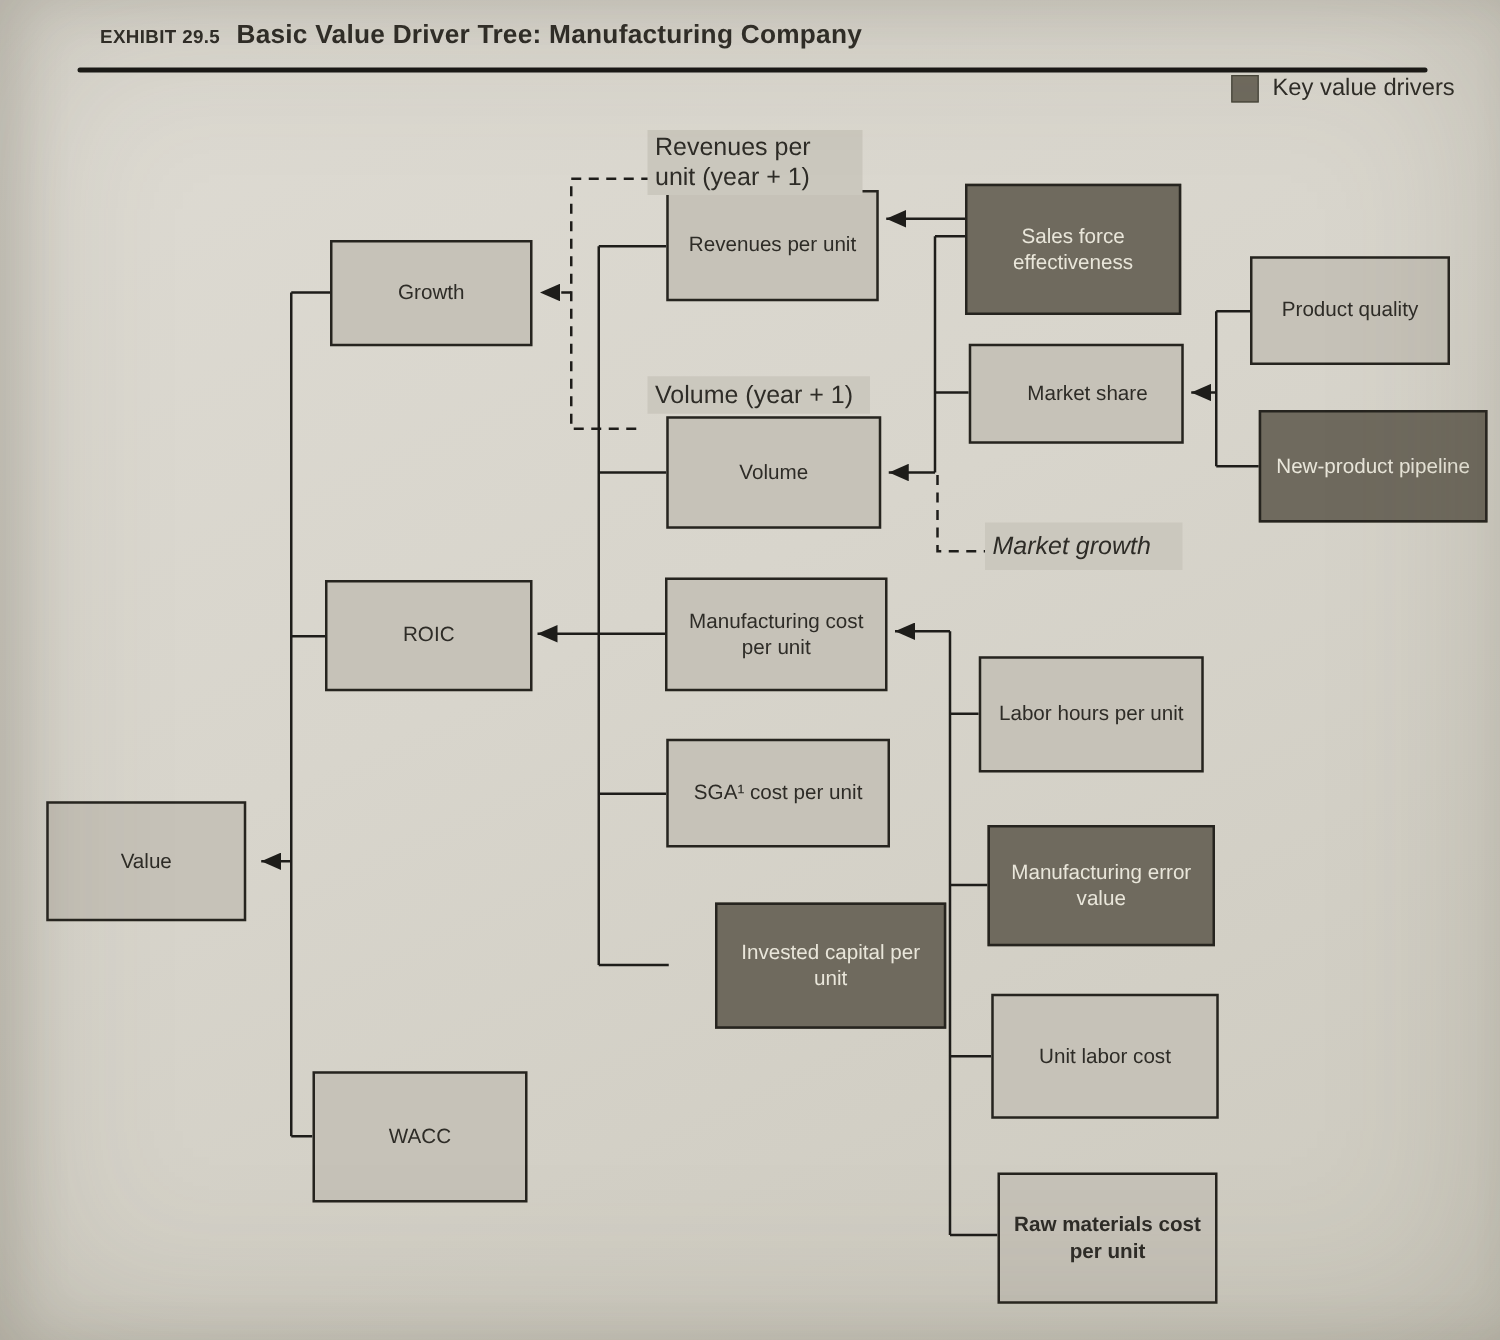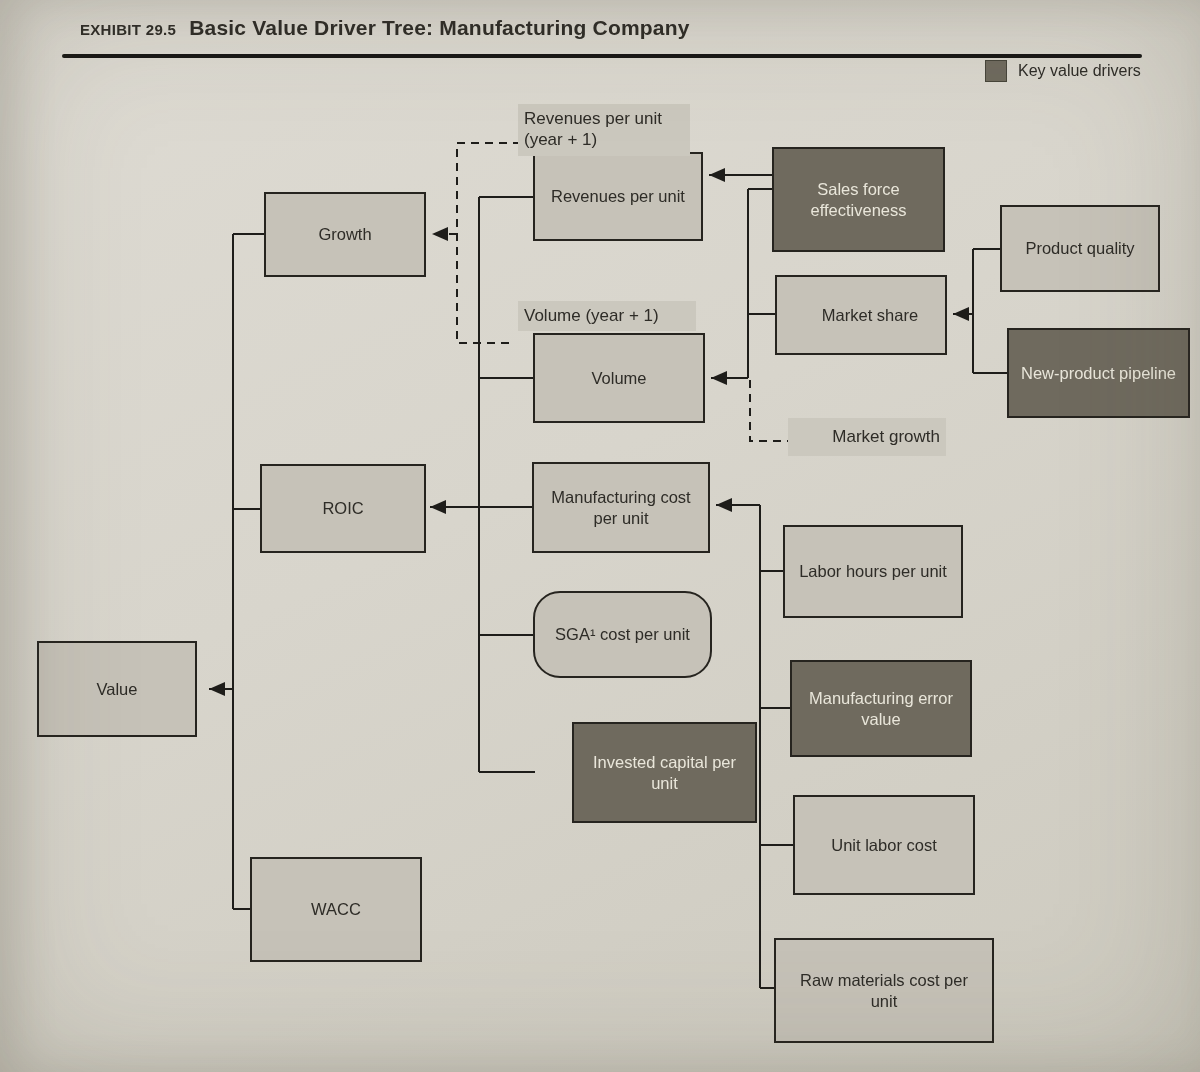--- a/index.html
+++ b/index.html
@@ -14,38 +14,38 @@
     box-shadow: inset 0 0 140px rgba(88,82,66,.22), inset 18px 0 40px rgba(70,64,50,.14);
   }
   
   .header { position:absolute; left:80px; top:16px; display:flex; align-items:baseline; gap:13px; white-space:nowrap; }
   .exhibit-label { font-size:15px; font-weight:600; letter-spacing:.3px; }
   .exhibit-title { font-size:21px; font-weight:bold; letter-spacing:.2px; }
   .header-rule { position:absolute; left:62px; top:54px; width:1080px; height:4px; background:#171614; border-radius:2px; }
   
   .legend { position:absolute; left:985px; top:60px; display:flex; align-items:center; gap:11px; }
   .legend-swatch { width:20px; height:20px; background:var(--box-dark); border:1px solid #46443a; }
-  .legend-label { font-size:16px; }
+  .legend-label { font-size:19px; }
   
   .diagram { position:absolute; inset:0; }
   .connector-layer { position:absolute; inset:0; width:1200px; height:1072px; }
   .edge { fill:none; stroke:var(--line); stroke-width:2; }
   .edge.dashed { stroke-dasharray:8 6; }
   .node {
     position:absolute; box-sizing:border-box; border:2px solid #26241f;
     display:flex; align-items:center; justify-content:center;
     text-align:center; font-size:16.5px; line-height:1.22; padding:4px 10px;
   }
   .node.light { background:var(--box-light); }
   .node.dark  { background:var(--box-dark); color:var(--text-light); }
   .node.annotation {
     border:none; background:var(--annotation-patch); padding:2px 6px;
-    justify-content:flex-start; text-align:left; font-size:17px;
+    justify-content:flex-start; text-align:left; font-size:20px;
   }
-  .node.annotation.center { justify-content:flex-end; text-align:center; }
+  .node.annotation.center { justify-content:flex-start; text-align:center;font-style:italic; }
 </style>
 </head>
 <body>
 
 <div class="page">
 
   <div class="header">
     <span class="exhibit-label">EXHIBIT 29.5</span>
     <span class="exhibit-title">Basic Value Driver Tree: Manufacturing Company</span>
   </div>
@@ -110,21 +110,21 @@
         </div>
         <div class="node light" style="left: 533px; top: 152px; width: 170px; height: 89px;">
           <span>Revenues per unit</span>
         </div>
         <div class="node light" style="left: 533px; top: 333px; width: 172px; height: 90px;">
           <span>Volume</span>
         </div>
         <div class="node light" style="left: 532px; top: 462px; width: 178px; height: 91px;">
           <span>Manufacturing cost per unit</span>
         </div>
-        <div class="node light" style="left: 533px; top: 591px; width: 179px; height: 87px; border-radius: 27px;">
+        <div class="node light" style="left: 533px; top: 591px; width: 179px; height: 87px;">
           <span>SGA¹ cost per unit</span>
         </div>
         <div class="node dark" style="left: 535px; top: 722px; width: 185px; height: 101px; margin-left: 37px;">
           <span>Invested capital per unit</span>
         </div>
         <div class="node dark" style="left: 772px; top: 147px; width: 173px; height: 105px;">
           <span>Sales force effectiveness</span>
         </div>
         <div class="node light" style="left: 775px; top: 275px; width: 172px; height: 80px; padding-left: 28px;">
           <span>Market share</span>
@@ -137,21 +137,21 @@
         </div>
         <div class="node light" style="left: 783px; top: 525px; width: 180px; height: 93px;">
           <span>Labor hours per unit</span>
         </div>
         <div class="node dark" style="left: 790px; top: 660px; width: 182px; height: 97px;">
           <span>Manufacturing error value</span>
         </div>
         <div class="node light" style="left: 793px; top: 795px; width: 182px; height: 100px;">
           <span>Unit labor cost</span>
         </div>
-        <div class="node light" style="left: 774px; top: 938px; width: 220px; height: 105px;">
+        <div class="node light" style="left: 798px; top: 938px; width: 176px; height: 105px; font-weight: bold;">
           <span>Raw materials cost per unit</span>
         </div>
         <div class="node annotation" style="left: 518px; top: 104px; width: 172px; height: 52px;">
           <span>Revenues per unit (year + 1)</span>
         </div>
         <div class="node annotation" style="left: 518px; top: 301px; width: 178px; height: 30px;">
           <span>Volume (year + 1)</span>
         </div>
         <div class="node annotation center" style="left: 788px; top: 418px; width: 158px; height: 38px;">
           <span>Market growth</span>

